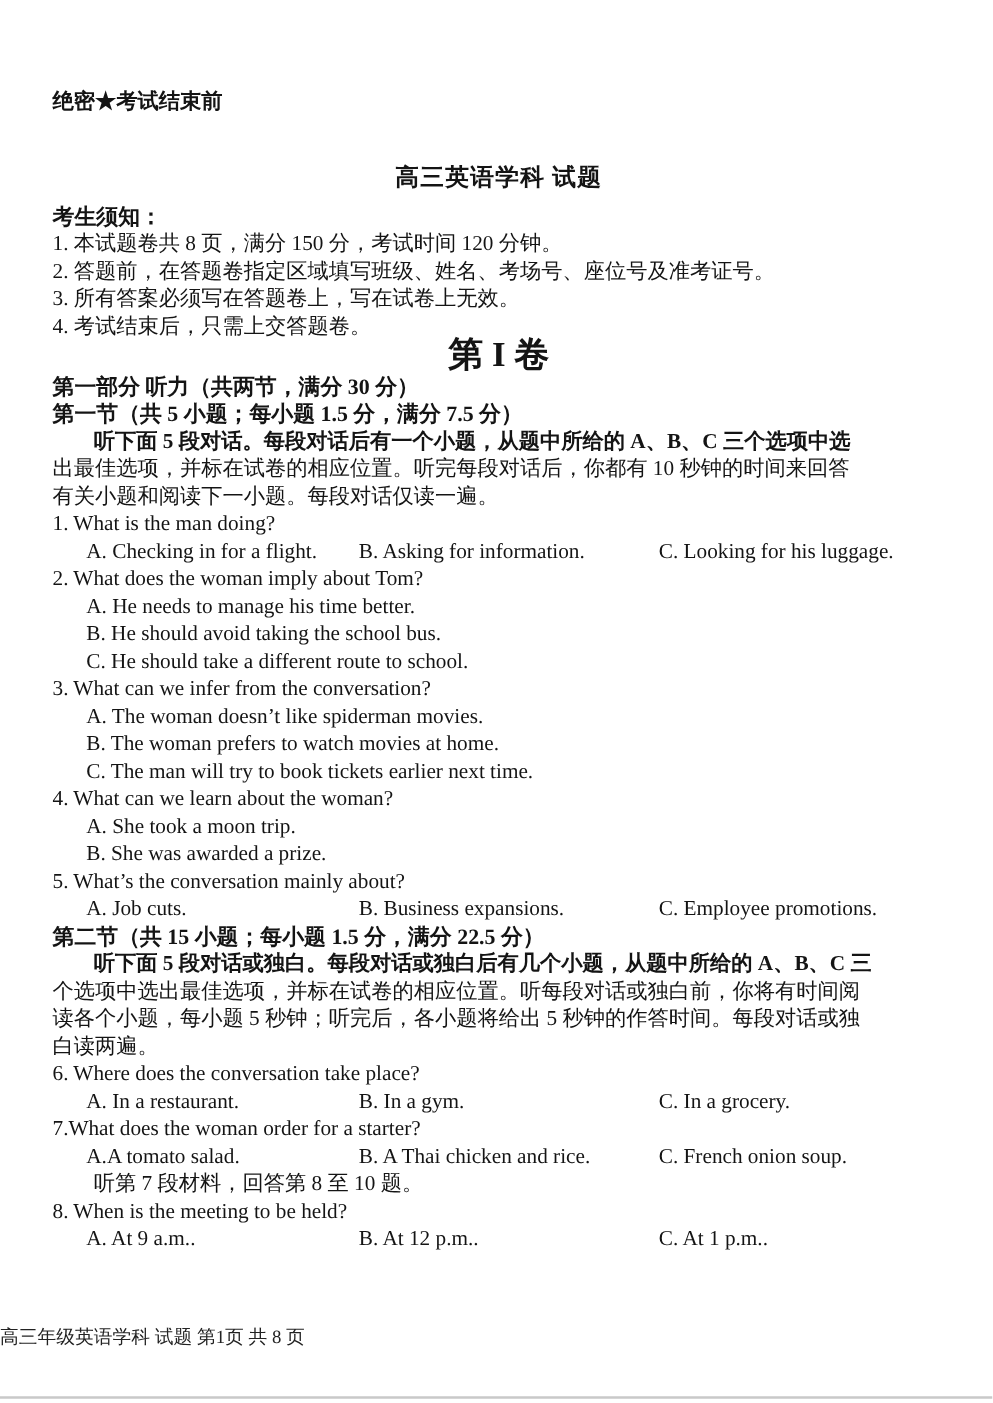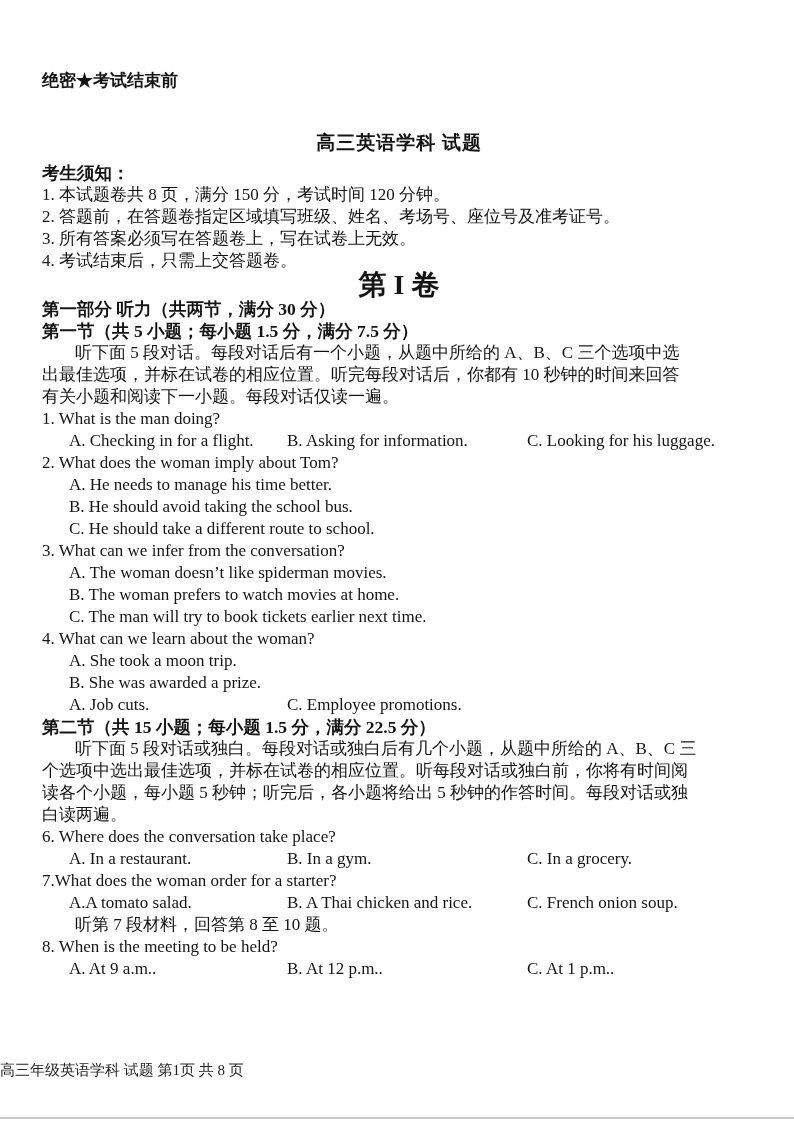--- a/index.html
+++ b/index.html
@@ -40,21 +40,21 @@
     font-weight: bold;
     font-size: 28px;
     line-height: 26px;
   }
   .h-bold {
     font-weight: bold;
     font-size: 17.5px;
     line-height: 22px;
     white-space: nowrap;
   }
-  .indent { text-indent: 33px; }
+  .indent { text-indent: 33px; font-weight: bold; }
   .opt-stack { padding-left: 27px; }
   .opt-row {
     display: flex;
     padding-left: 27px;
     font-size: 17px;
     line-height: 22px;
     white-space: nowrap;
     justify-content: center;
   }
   .opt-row .col-a { width: 218px; flex: none; }
@@ -116,22 +116,24 @@
 
   <div class="line">3. What can we infer from the conversation?</div>
   <div class="line opt-stack">A. The woman doesn’t like spiderman movies.</div>
   <div class="line opt-stack">B. The woman prefers to watch movies at home.</div>
   <div class="line opt-stack">C. The man will try to book tickets earlier next time.</div>
 
   <div class="line">4. What can we learn about the woman?</div>
   <div class="line opt-stack">A. She took a moon trip.</div>
   <div class="line opt-stack">B. She was awarded a prize.</div>
 
+  <div class="line">5. What’s the conversation mainly about?</div>
   <div class="opt-row">
     <span class="col-a">A. Job cuts.</span>
+    <span class="col-b">B. Business expansions.</span>
     <span class="col-c">C. Employee promotions.</span>
   </div>
 
   <div class="h-bold">第二节（共 15 小题；每小题 1.5 分，满分 22.5 分）</div>
 
   <div class="line indent">听下面 5 段对话或独白。每段对话或独白后有几个小题，从题中所给的 A、B、C 三</div>
   <div class="line">个选项中选出最佳选项，并标在试卷的相应位置。听每段对话或独白前，你将有时间阅</div>
   <div class="line">读各个小题，每小题 5 秒钟；听完后，各小题将给出 5 秒钟的作答时间。每段对话或独</div>
   <div class="line">白读两遍。</div>
 

